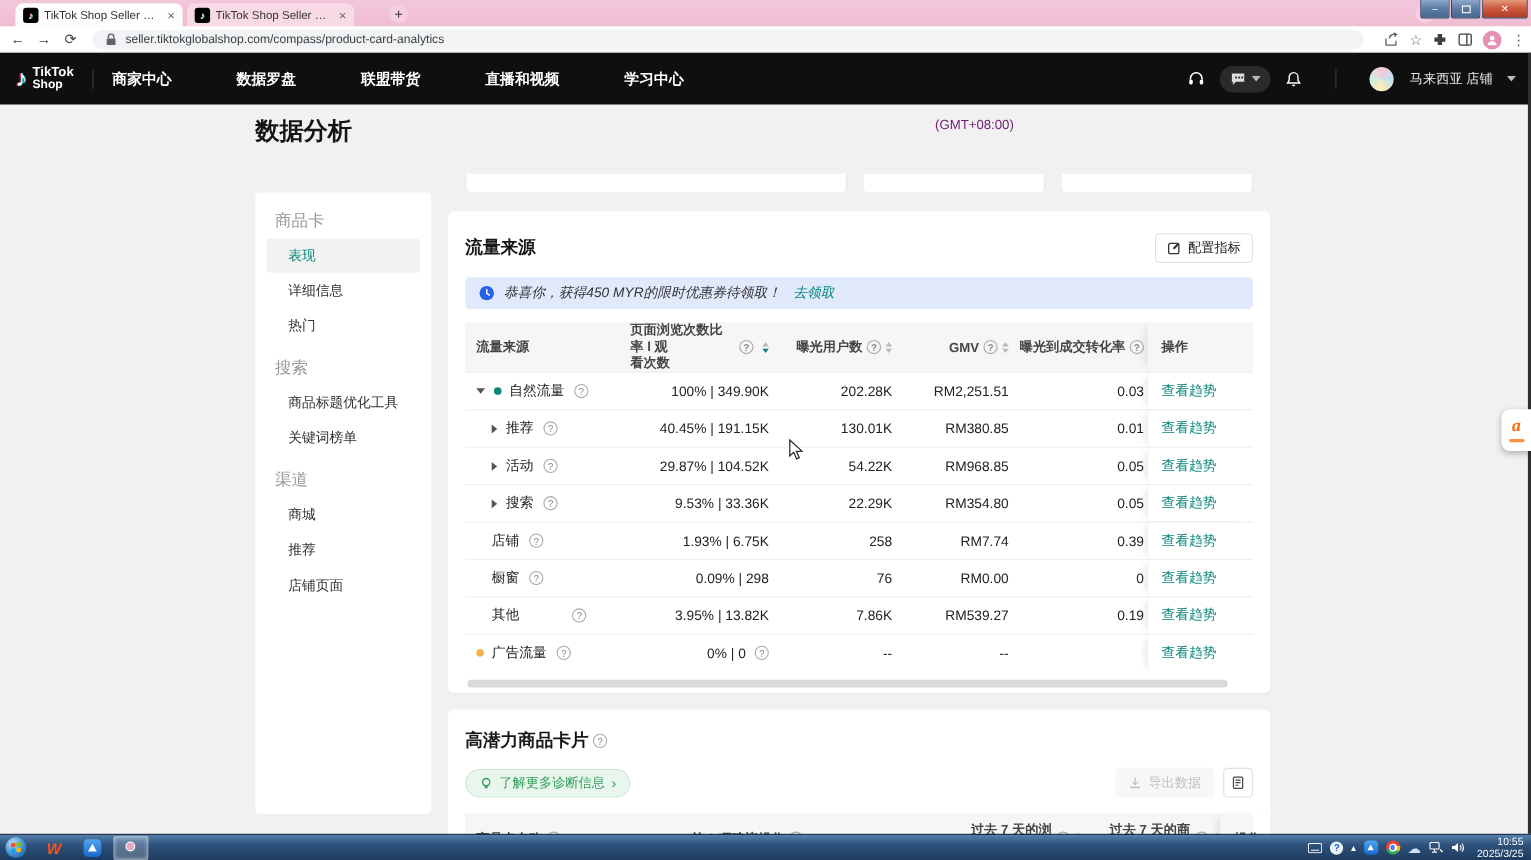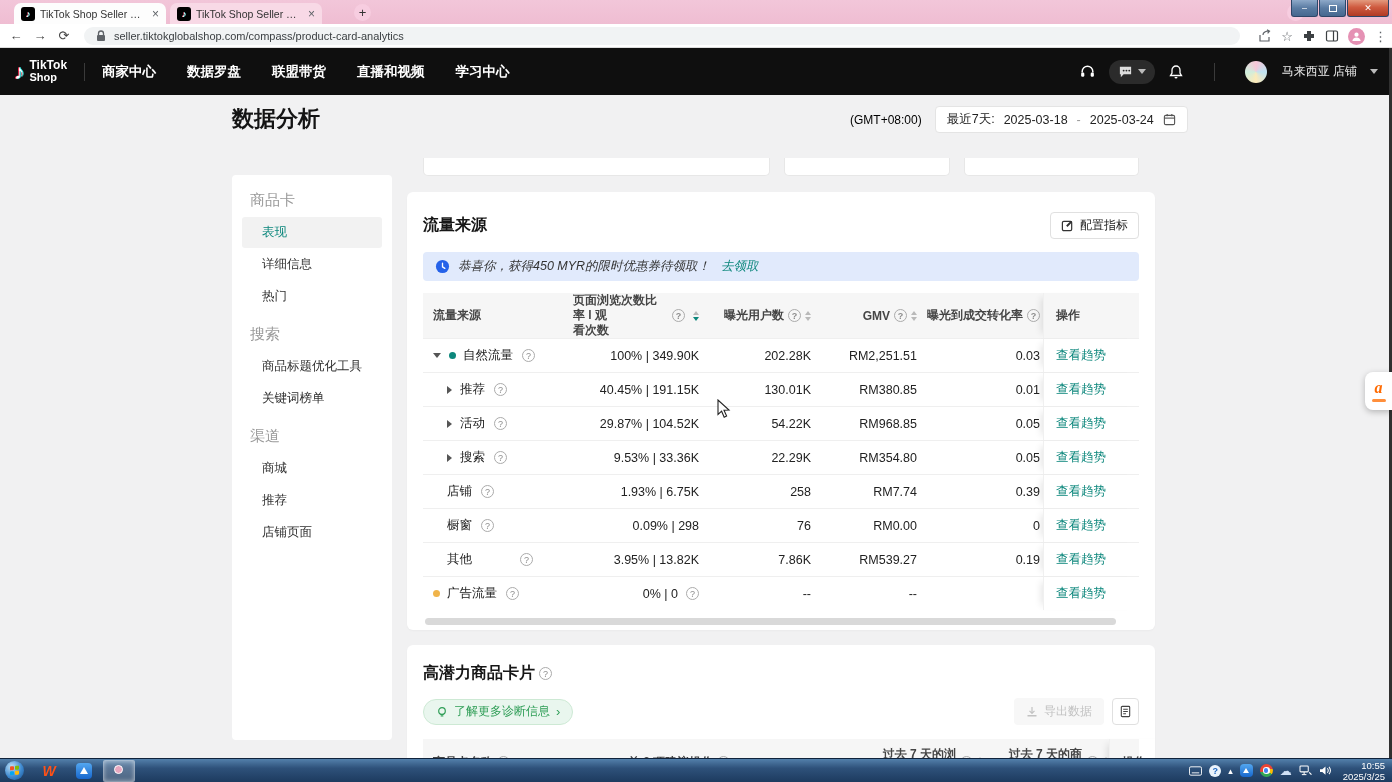--- a/index.html
+++ b/index.html
@@ -44,34 +44,34 @@
   .tb-dots { font-size:13px; color:#5f6368; line-height:1; }
   .tb-avatar { width:17px; height:17px; border-radius:50%; background:#e591b4; display:flex; align-items:center; justify-content:center; }
 
   
   .tiktok-nav { position:absolute; top:48px; left:0; right:0; height:47px; background:#0f0f0f;
     display:flex; align-items:center; padding:0 14px; }
   .logo-note { font-size:21px; color:#fff; text-shadow:1px 0 0 #25f4ee,-1px 0 0 #fe2c55; margin-right:5px; }
   .logo-text { line-height:1.05; color:#fff; font-weight:700; }
   .logo-l1 { font-size:12px; } .logo-l2 { font-size:11px; }
   .nav-div { width:1px; height:18px; background:#3a3a3a; margin:0 17px; }
-  .nav-menu { display:flex; align-items:flex-start; }
+  .nav-menu { display:flex; align-items:flex-start;gap:28px; }
   .nav-item { color:#fff; font-size:13.5px; font-weight:600; margin-right:31px; }
   .nav-right { margin-left:auto; display:flex; align-items:center; gap:13px; }
   .chatpill { background:#2b2b2b; border-radius:13px; height:24px; padding:0 9px;
     display:flex; align-items:center; gap:5px; }
   .chev-dn--lt { border-top-color:#bbb; }
   .nav-avatar { width:22px; height:22px; border-radius:50%;
     background:conic-gradient(#f8c6d8,#bfe3f2,#fdeab8,#cfeedd,#f8c6d8); }
   .store { color:#e8e8e8; font-size:12px; margin-left:2px; }
 
   
   .page-title { position:absolute; left:232px; top:104px; font-size:22px; font-weight:700; color:#141414; }
   .header-meta { position:absolute; top:106px; left:850px; display:flex; align-items:center; gap:13px; }
-  .tz { color:#000000; font-size:12px; }
+  .tz { color:#701a75; font-size:12px; }
   .datepill { background:#fff; border:1px solid #e4e4e4; border-radius:4px; height:27px;
     display:flex; align-items:center; gap:9px; padding:0 11px; font-size:12.5px; color:#222; }
   .ptabs { position:absolute; left:233px; top:144px; display:flex; align-items:flex-start; gap:21px;
     font-size:13px; color:#2b2b2b; }
   .ptab { padding-bottom:6px; }
   .ptab--active { color:#0c877c; font-weight:600; border-bottom:2px solid #0c877c; }
   .ptab-div { color:#d9d9d9; }
 
   
   .sidebar { position:absolute; left:232px; top:175px; width:160px; height:565px;
@@ -293,32 +293,20 @@
       <span class="nav-div"></span>
       <span class="nav-avatar"></span>
       <span class="store">马来西亚 店铺</span>
       <span class="chev-dn chev-dn--lt"></span>
     </div>
   </div>
 
   <div class="page-title">数据分析</div>
   <div class="header-meta">
     <span class="tz">(GMT+08:00)</span>
-    <div class="datepill">
-      <span>最近7天:</span>
-      <span>2025-03-18</span>
-      <span style="color:#999">-</span>
-      <span>2025-03-24</span>
-      <svg width="13" height="13" viewBox="0 0 14 14">
-          <rect x="1.5" y="2.5" width="11" height="10" rx="1.5" fill="none" stroke="#555" stroke-width="1.2"></rect>
-          <line x1="1.5" y1="5.5" x2="12.5" y2="5.5" stroke="#555" stroke-width="1.2"></line>
-          <line x1="4.5" y1="1" x2="4.5" y2="3.5" stroke="#555" stroke-width="1.2"></line>
-          <line x1="9.5" y1="1" x2="9.5" y2="3.5" stroke="#555" stroke-width="1.2"></line>
-        </svg>
-    </div>
   </div>
 
   <div class="sidebar">
       <div class="side-title">商品卡</div>
       <div class="side-item side-item--active">表现</div>
       <div class="side-item">详细信息</div>
       <div class="side-item">热门</div>
       <div class="side-title">搜索</div>
       <div class="side-item">商品标题优化工具</div>
       <div class="side-item">关键词榜单</div>

